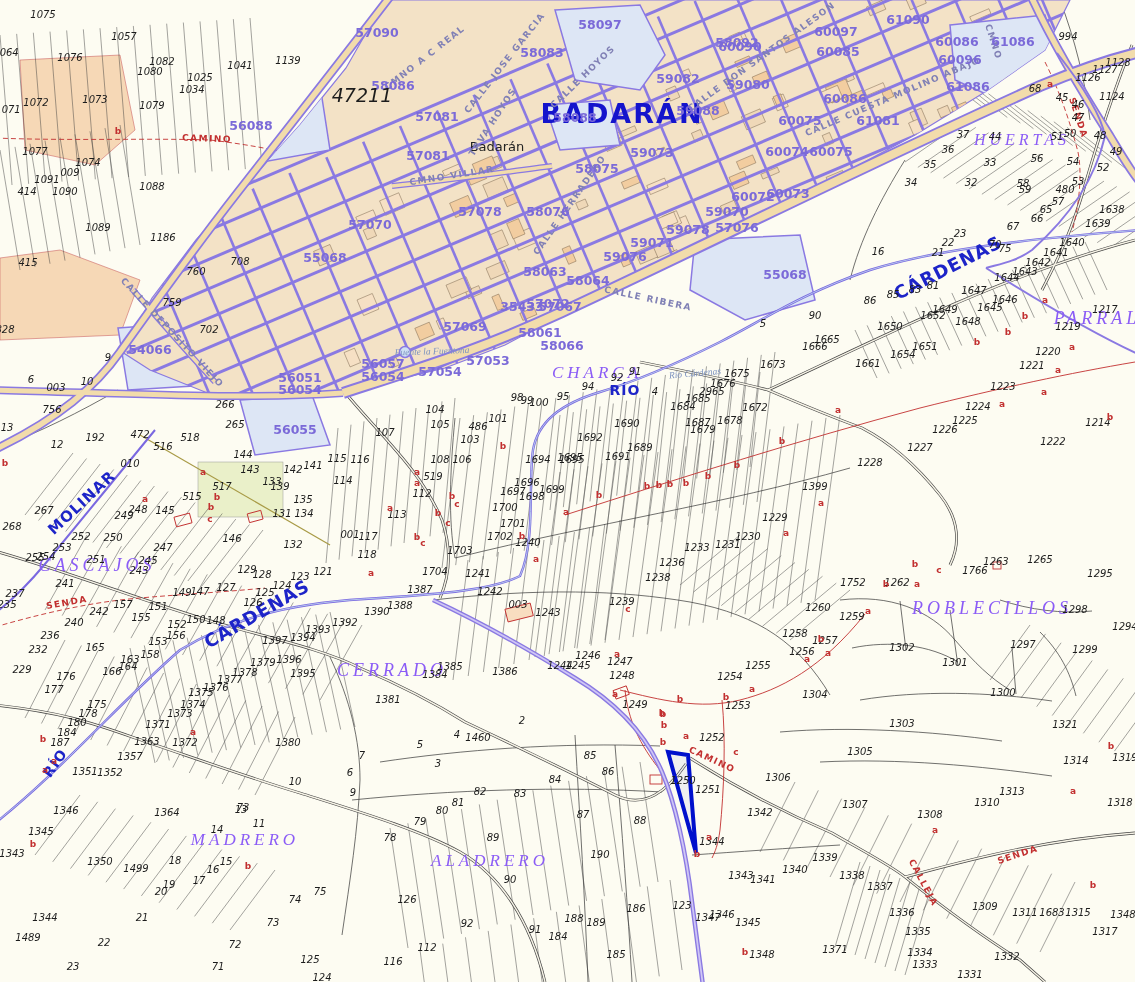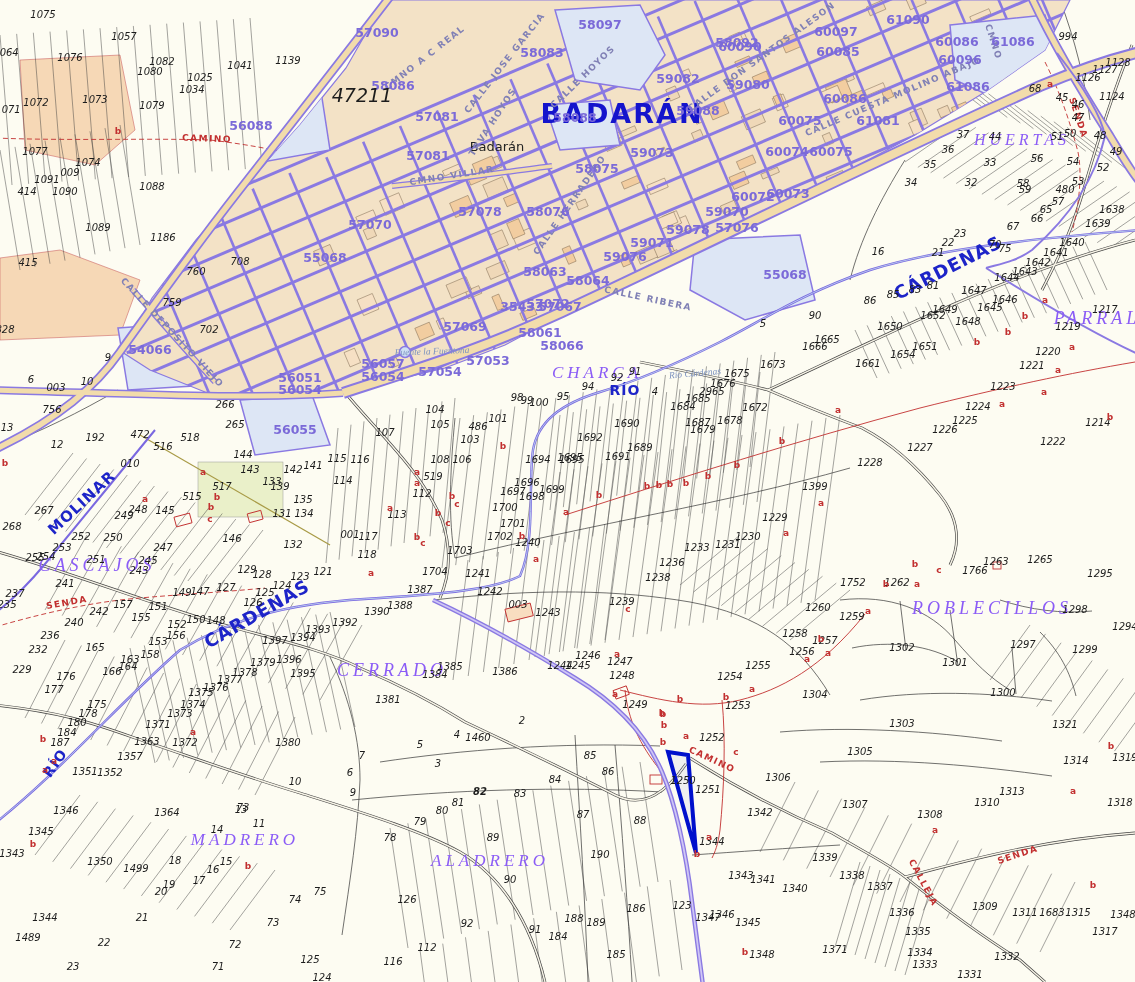--- a/index.html
+++ b/index.html
@@ -834,21 +834,21 @@
       <span class="lbl g-pnum" style="left: 457px; top: 735px; transform: translate(-50%, -50%) rotate(0deg);">4</span>
       <span class="lbl g-pnum" style="left: 420px; top: 745px; transform: translate(-50%, -50%) rotate(0deg);">5</span>
       <span class="lbl g-pnum" style="left: 438px; top: 764px; transform: translate(-50%, -50%) rotate(0deg);">3</span>
       <span class="lbl g-pnum" style="left: 362px; top: 756px; transform: translate(-50%, -50%) rotate(0deg);">7</span>
       <span class="lbl g-pnum" style="left: 350px; top: 773px; transform: translate(-50%, -50%) rotate(0deg);">6</span>
       <span class="lbl g-pnum" style="left: 353px; top: 793px; transform: translate(-50%, -50%) rotate(0deg);">9</span>
       <span class="lbl g-pnum" style="left: 590px; top: 756px; transform: translate(-50%, -50%) rotate(0deg);">85</span>
       <span class="lbl g-pnum" style="left: 608px; top: 772px; transform: translate(-50%, -50%) rotate(0deg);">86</span>
       <span class="lbl g-pnum" style="left: 555px; top: 780px; transform: translate(-50%, -50%) rotate(0deg);">84</span>
       <span class="lbl g-pnum" style="left: 520px; top: 794px; transform: translate(-50%, -50%) rotate(0deg);">83</span>
-      <span class="lbl g-pnum" style="left: 480px; top: 792px; transform: translate(-50%, -50%) rotate(0deg); font-weight: bold;">82</span>
+      <span class="lbl g-pnum" style="left: 480px; top: 792px; transform: translate(-50%, -50%) rotate(0deg);">82</span>
       <span class="lbl g-pnum" style="left: 458px; top: 803px; transform: translate(-50%, -50%) rotate(0deg);">81</span>
       <span class="lbl g-pnum" style="left: 442px; top: 811px; transform: translate(-50%, -50%) rotate(0deg);">80</span>
       <span class="lbl g-pnum" style="left: 420px; top: 822px; transform: translate(-50%, -50%) rotate(0deg);">79</span>
       <span class="lbl g-pnum" style="left: 390px; top: 838px; transform: translate(-50%, -50%) rotate(0deg);">78</span>
       <span class="lbl g-pnum" style="left: 583px; top: 815px; transform: translate(-50%, -50%) rotate(0deg);">87</span>
       <span class="lbl g-pnum" style="left: 640px; top: 821px; transform: translate(-50%, -50%) rotate(0deg);">88</span>
       <span class="lbl g-pnum" style="left: 493px; top: 838px; transform: translate(-50%, -50%) rotate(0deg);">89</span>
       <span class="lbl g-pnum" style="left: 510px; top: 880px; transform: translate(-50%, -50%) rotate(0deg);">90</span>
       <span class="lbl g-pnum" style="left: 467px; top: 924px; transform: translate(-50%, -50%) rotate(0deg);">92</span>
       <span class="lbl g-pnum" style="left: 535px; top: 930px; transform: translate(-50%, -50%) rotate(0deg);">91</span>
@@ -892,21 +892,21 @@
       <span class="lbl g-pnum" style="left: 708px; top: 918px; transform: translate(-50%, -50%) rotate(0deg);">1347</span>
       <span class="lbl g-pnum" style="left: 748px; top: 923px; transform: translate(-50%, -50%) rotate(0deg);">1345</span>
       <span class="lbl g-pnum" style="left: 762px; top: 955px; transform: translate(-50%, -50%) rotate(0deg);">1348</span>
       <span class="lbl g-pnum" style="left: 760px; top: 813px; transform: translate(-50%, -50%) rotate(0deg);">1342</span>
       <span class="lbl g-pnum" style="left: 855px; top: 805px; transform: translate(-50%, -50%) rotate(0deg);">1307</span>
       <span class="lbl g-pnum" style="left: 930px; top: 815px; transform: translate(-50%, -50%) rotate(0deg);">1308</span>
       <span class="lbl g-pnum" style="left: 987px; top: 803px; transform: translate(-50%, -50%) rotate(0deg);">1310</span>
       <span class="lbl g-pnum" style="left: 1012px; top: 792px; transform: translate(-50%, -50%) rotate(0deg);">1313</span>
       <span class="lbl g-pnum" style="left: 1120px; top: 803px; transform: translate(-50%, -50%) rotate(0deg);">1318</span>
       <span class="lbl g-pnum" style="left: 825px; top: 858px; transform: translate(-50%, -50%) rotate(0deg);">1339</span>
-      <span class="lbl g-pnum" style="left: 795px; top: 870px; transform: translate(-50%, -50%) rotate(0deg); margin-top: 19px;">1340</span>
+      <span class="lbl g-pnum" style="left: 795px; top: 870px; transform: translate(-50%, -50%) rotate(0deg);">1340</span>
       <span class="lbl g-pnum" style="left: 852px; top: 876px; transform: translate(-50%, -50%) rotate(0deg);">1338</span>
       <span class="lbl g-pnum" style="left: 880px; top: 887px; transform: translate(-50%, -50%) rotate(0deg);">1337</span>
       <span class="lbl g-pnum" style="left: 902px; top: 913px; transform: translate(-50%, -50%) rotate(0deg);">1336</span>
       <span class="lbl g-pnum" style="left: 918px; top: 932px; transform: translate(-50%, -50%) rotate(0deg);">1335</span>
       <span class="lbl g-pnum" style="left: 920px; top: 953px; transform: translate(-50%, -50%) rotate(0deg);">1334</span>
       <span class="lbl g-pnum" style="left: 925px; top: 965px; transform: translate(-50%, -50%) rotate(0deg);">1333</span>
       <span class="lbl g-pnum" style="left: 970px; top: 975px; transform: translate(-50%, -50%) rotate(0deg);">1331</span>
       <span class="lbl g-pnum" style="left: 1007px; top: 957px; transform: translate(-50%, -50%) rotate(0deg);">1332</span>
       <span class="lbl g-pnum" style="left: 985px; top: 907px; transform: translate(-50%, -50%) rotate(0deg);">1309</span>
       <span class="lbl g-pnum" style="left: 1025px; top: 913px; transform: translate(-50%, -50%) rotate(0deg);">1311</span>

